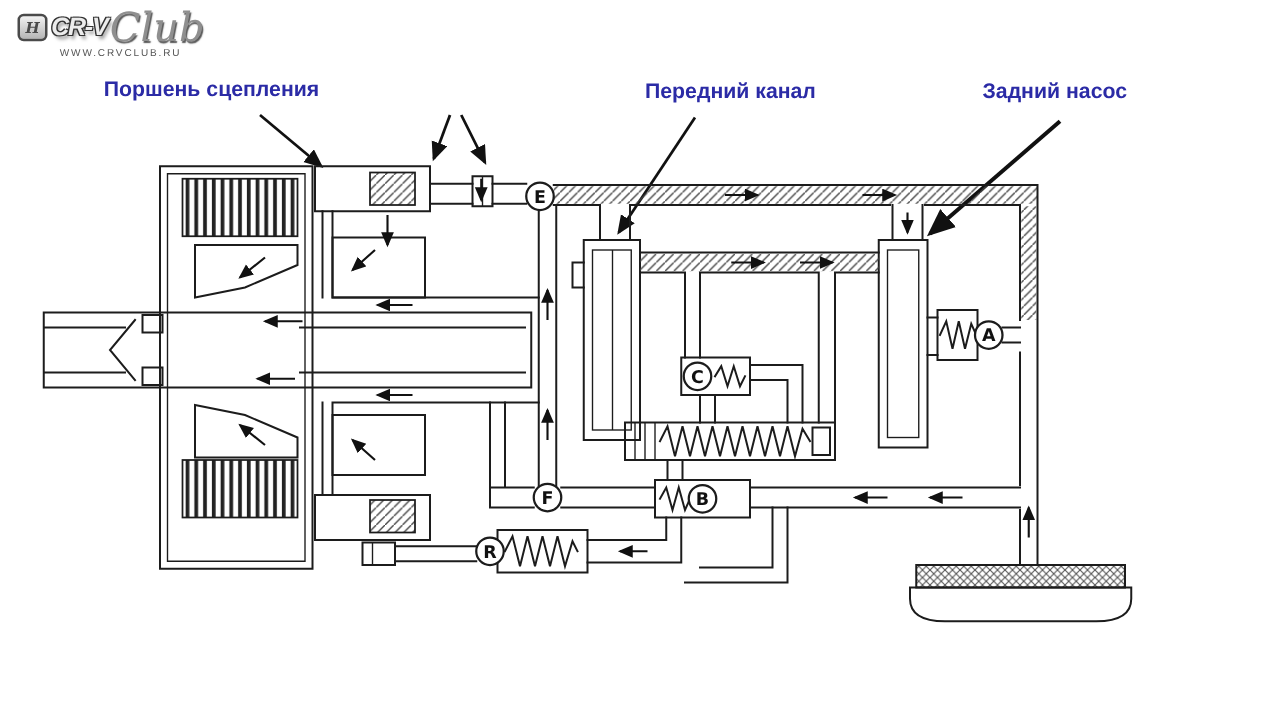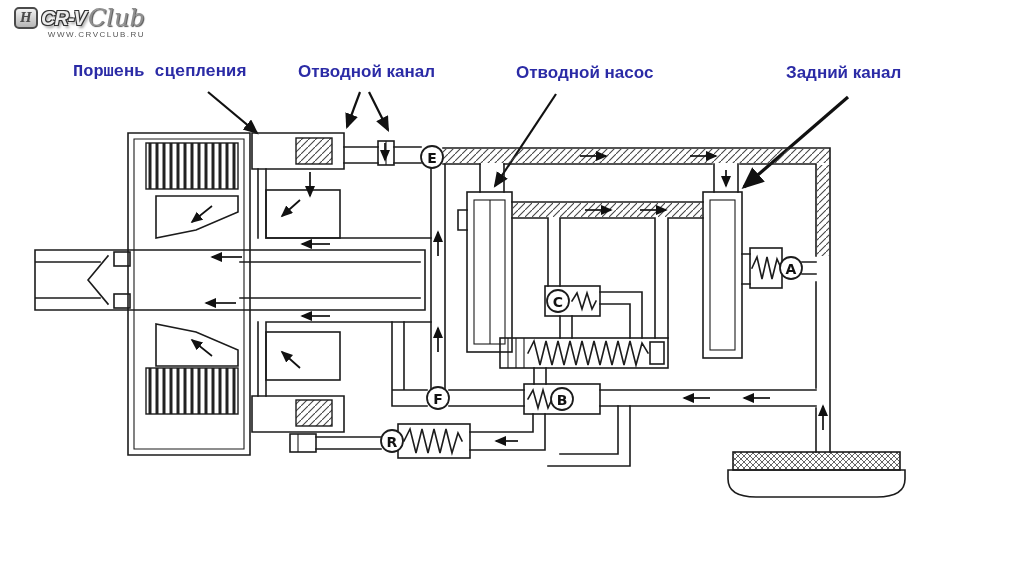--- a/index.html
+++ b/index.html
@@ -8,27 +8,27 @@
   
   .logo{position:absolute;left:14px;top:6px;width:175px;}
   .logo-row{display:flex;align-items:center;gap:3px;}
   .badge{width:20px;height:18px;border:2px solid #4a4a4a;border-radius:5px;
          background:linear-gradient(#f2f2f2,#b5b5b5);color:#4a4a4a;font-weight:bold;
          font-size:12px;display:flex;align-items:center;justify-content:center;
          font-family:"DejaVu Serif",serif;font-style:italic;}
   .brand{font-size:20px;font-weight:bold;font-style:italic;letter-spacing:-1px;
          color:#ececec;line-height:1;
          text-shadow:-1px -1px 0 #333,1px -1px 0 #333,-1px 1px 0 #333,1px 1px 0 #333,2px 3px 3px #9a9a9a;}
-  .brand-suffix{font-size:24px;font-style:italic;font-family:"DejaVu Serif",serif;
+  .brand-suffix{font-size:32px;font-style:italic;font-family:"DejaVu Serif",serif;
          color:#8f8f8f;margin-left:-1px;line-height:1;text-shadow:1px 1px 1px #555;}
   .logo-url{font-size:8px;font-weight:normal;letter-spacing:1.5px;color:#555;
          width:165px;text-align:center;margin-top:0;}
   
   .lbl{position:absolute;color:#2b2ba6;font-size:17px;font-weight:bold;white-space:nowrap;}
-  #lbl-clutch{left:73px;top:62px;font-family:Liberation Mono, monospace;}
+  #lbl-clutch{left:83px;top:62px;}
   #lbl-drain{left:298px;top:62px;}
   #lbl-front{left:516px;top:63px;}
   #lbl-rear{left:786px;top:63px;}
   
   svg{position:absolute;left:0;top:0;}
   .ln{stroke:#1c1c1c;stroke-width:1.6;fill:none;stroke-linecap:square;}
   .thin{stroke:#1c1c1c;stroke-width:1.1;fill:none;}
   .hatchbox{fill:url(#hatch);stroke:#1c1c1c;stroke-width:1.4;}
   .hatchfill{fill:url(#hatch);stroke:none;}
   .platefill{fill:url(#plates);stroke:#1c1c1c;stroke-width:1.4;}
@@ -48,23 +48,22 @@
   <div class="logo">
     <div class="logo-row">
       <span class="badge">H</span>
       <span class="brand">CR-V</span>
       <span class="brand-suffix">Club</span>
     </div>
     <div class="logo-url">WWW.CRVCLUB.RU</div>
   </div>
 
   <div class="lbl" id="lbl-clutch">Поршень сцепления</div>
-  <div class="lbl" id="lbl-drain">Отводной канал</div>
-  <div class="lbl" id="lbl-front">Отводной насос</div>
-  <div class="lbl" id="lbl-rear">Задний канал</div>
+  <div class="lbl" id="lbl-front">Передний канал</div>
+  <div class="lbl" id="lbl-rear">Задний насос</div>
 
   <svg width="1030" height="562" viewBox="0 0 1030 562">
     <defs>
       <marker id="ah" markerWidth="8" markerHeight="8" refX="6" refY="3" orient="auto">
         <path d="M0,0 L7,3 L0,6 Z" fill="#111"></path>
       </marker>
       <pattern id="hatch" width="7" height="7" patternUnits="userSpaceOnUse">
         <path d="M0,7 L7,0" stroke="#444" stroke-width="1.1"></path>
       </pattern>
       <pattern id="plates" width="7" height="7" patternUnits="userSpaceOnUse">

